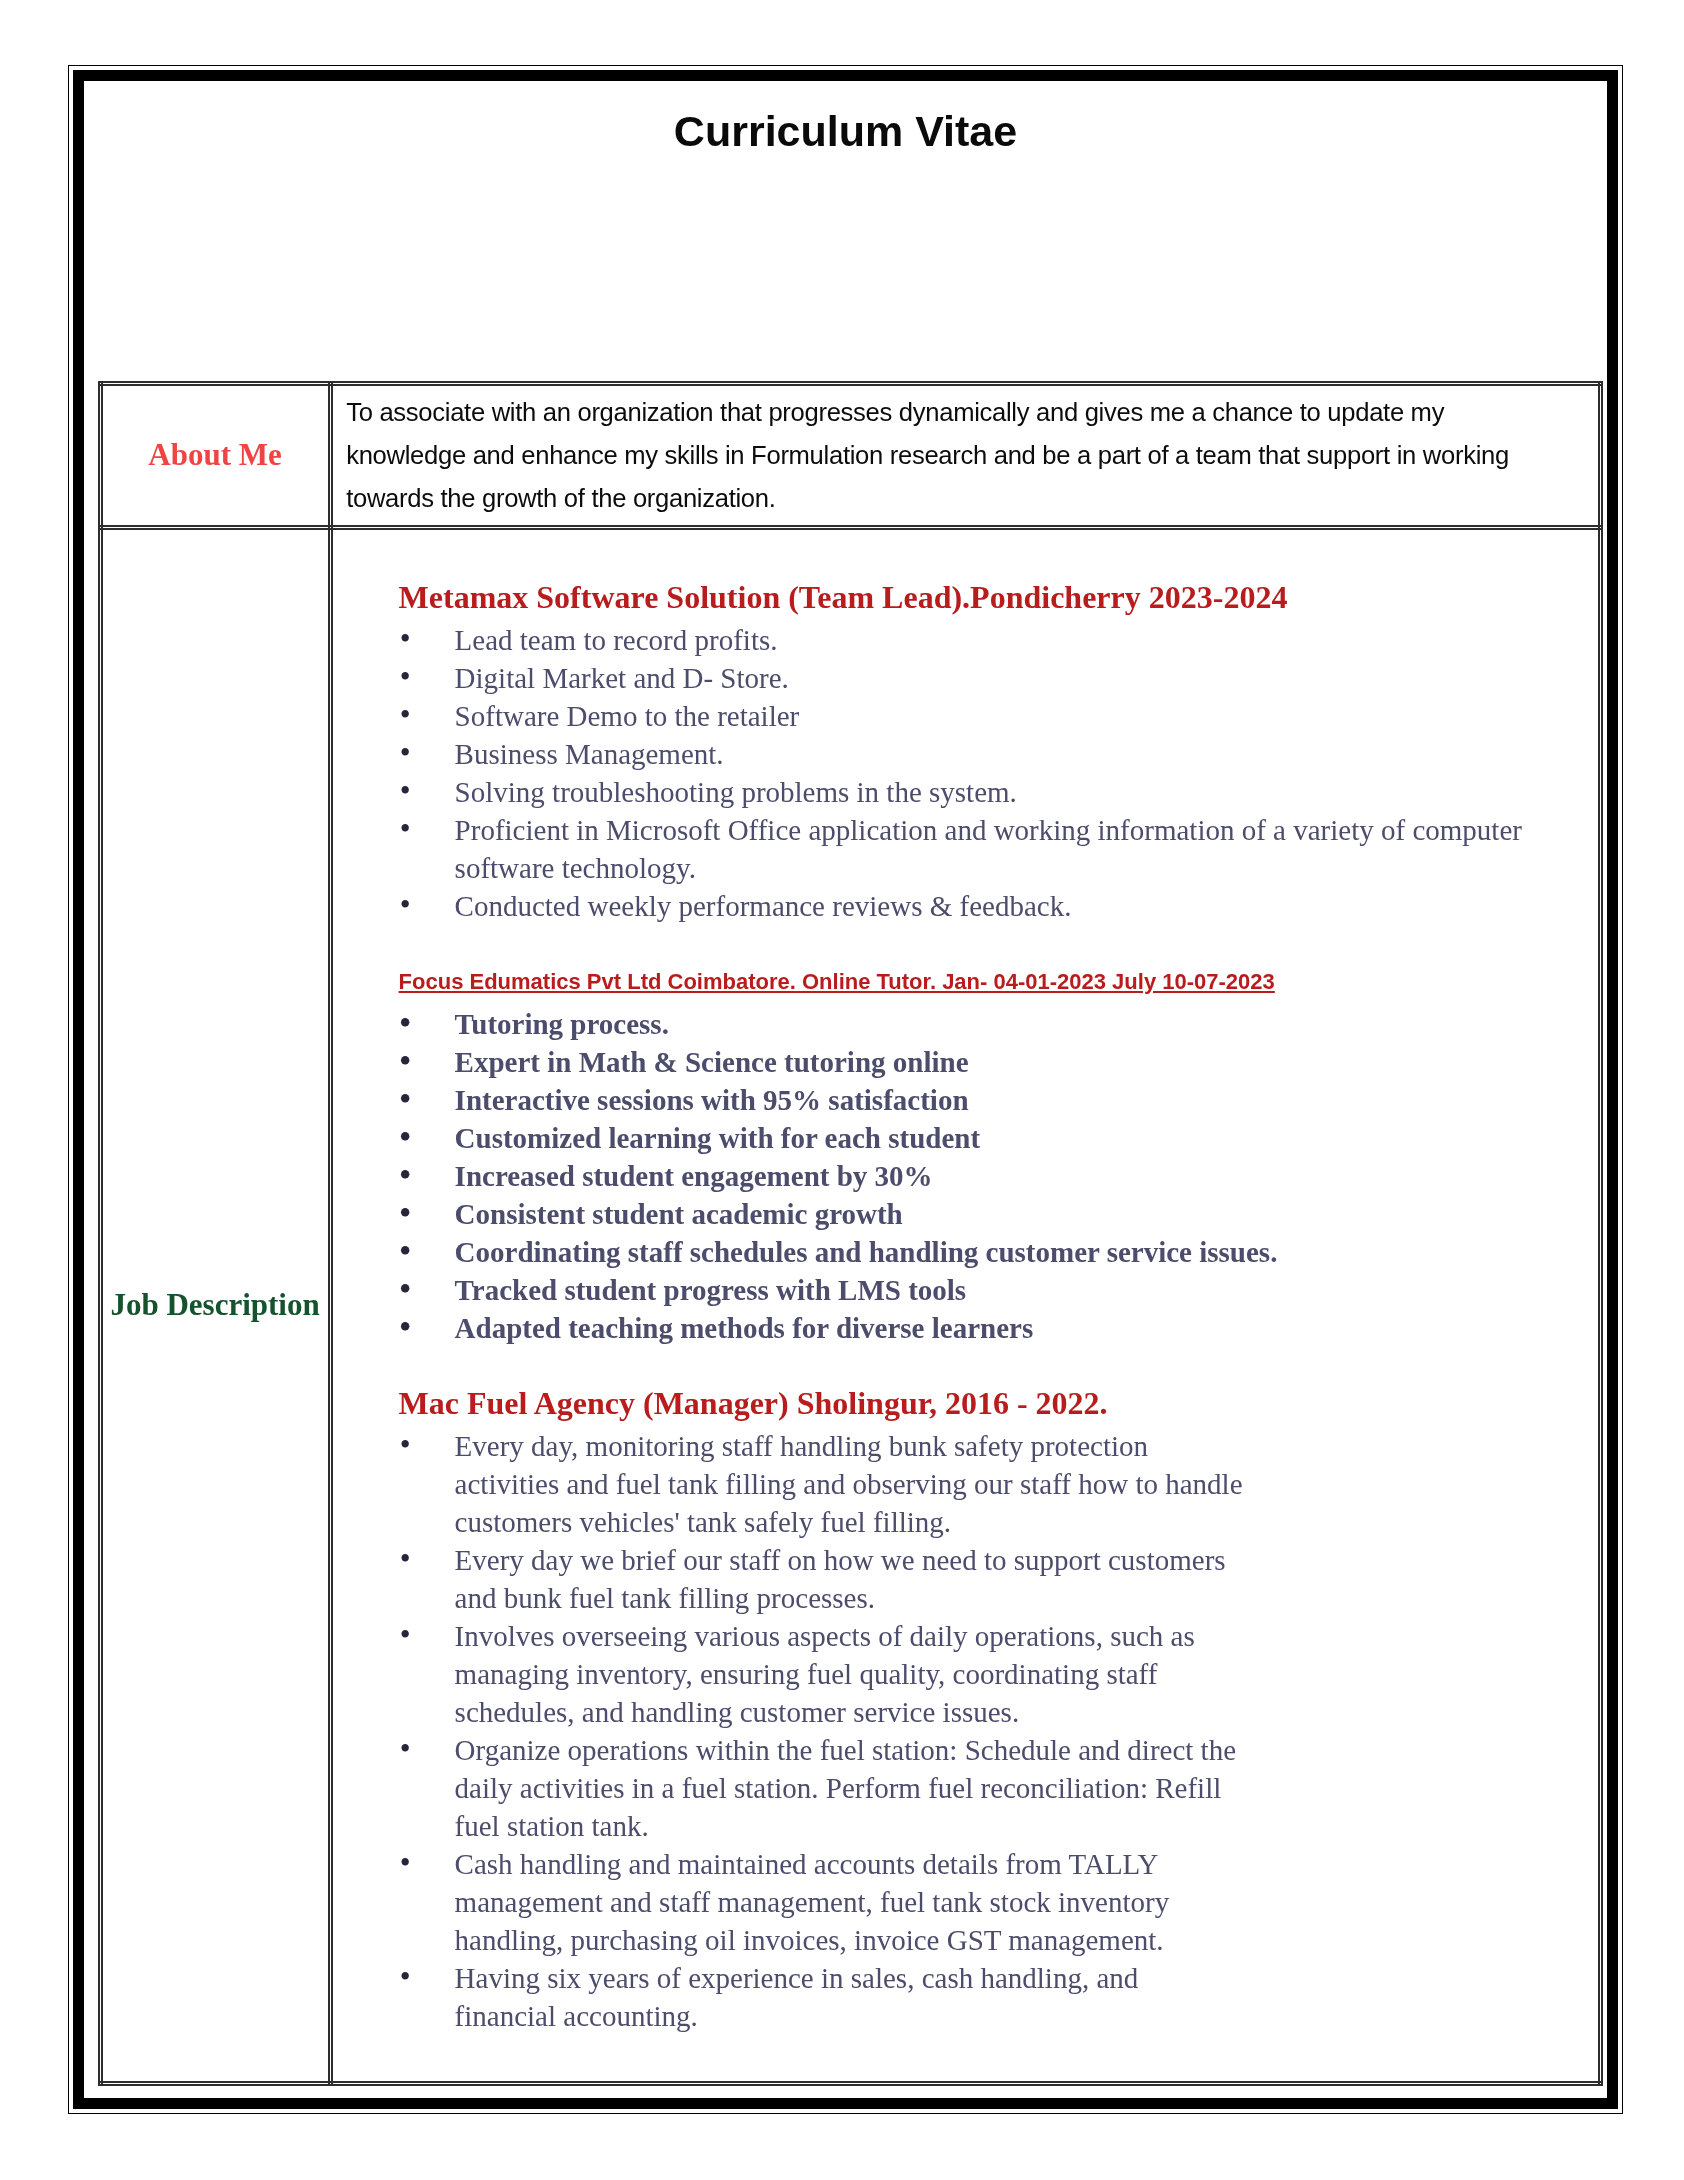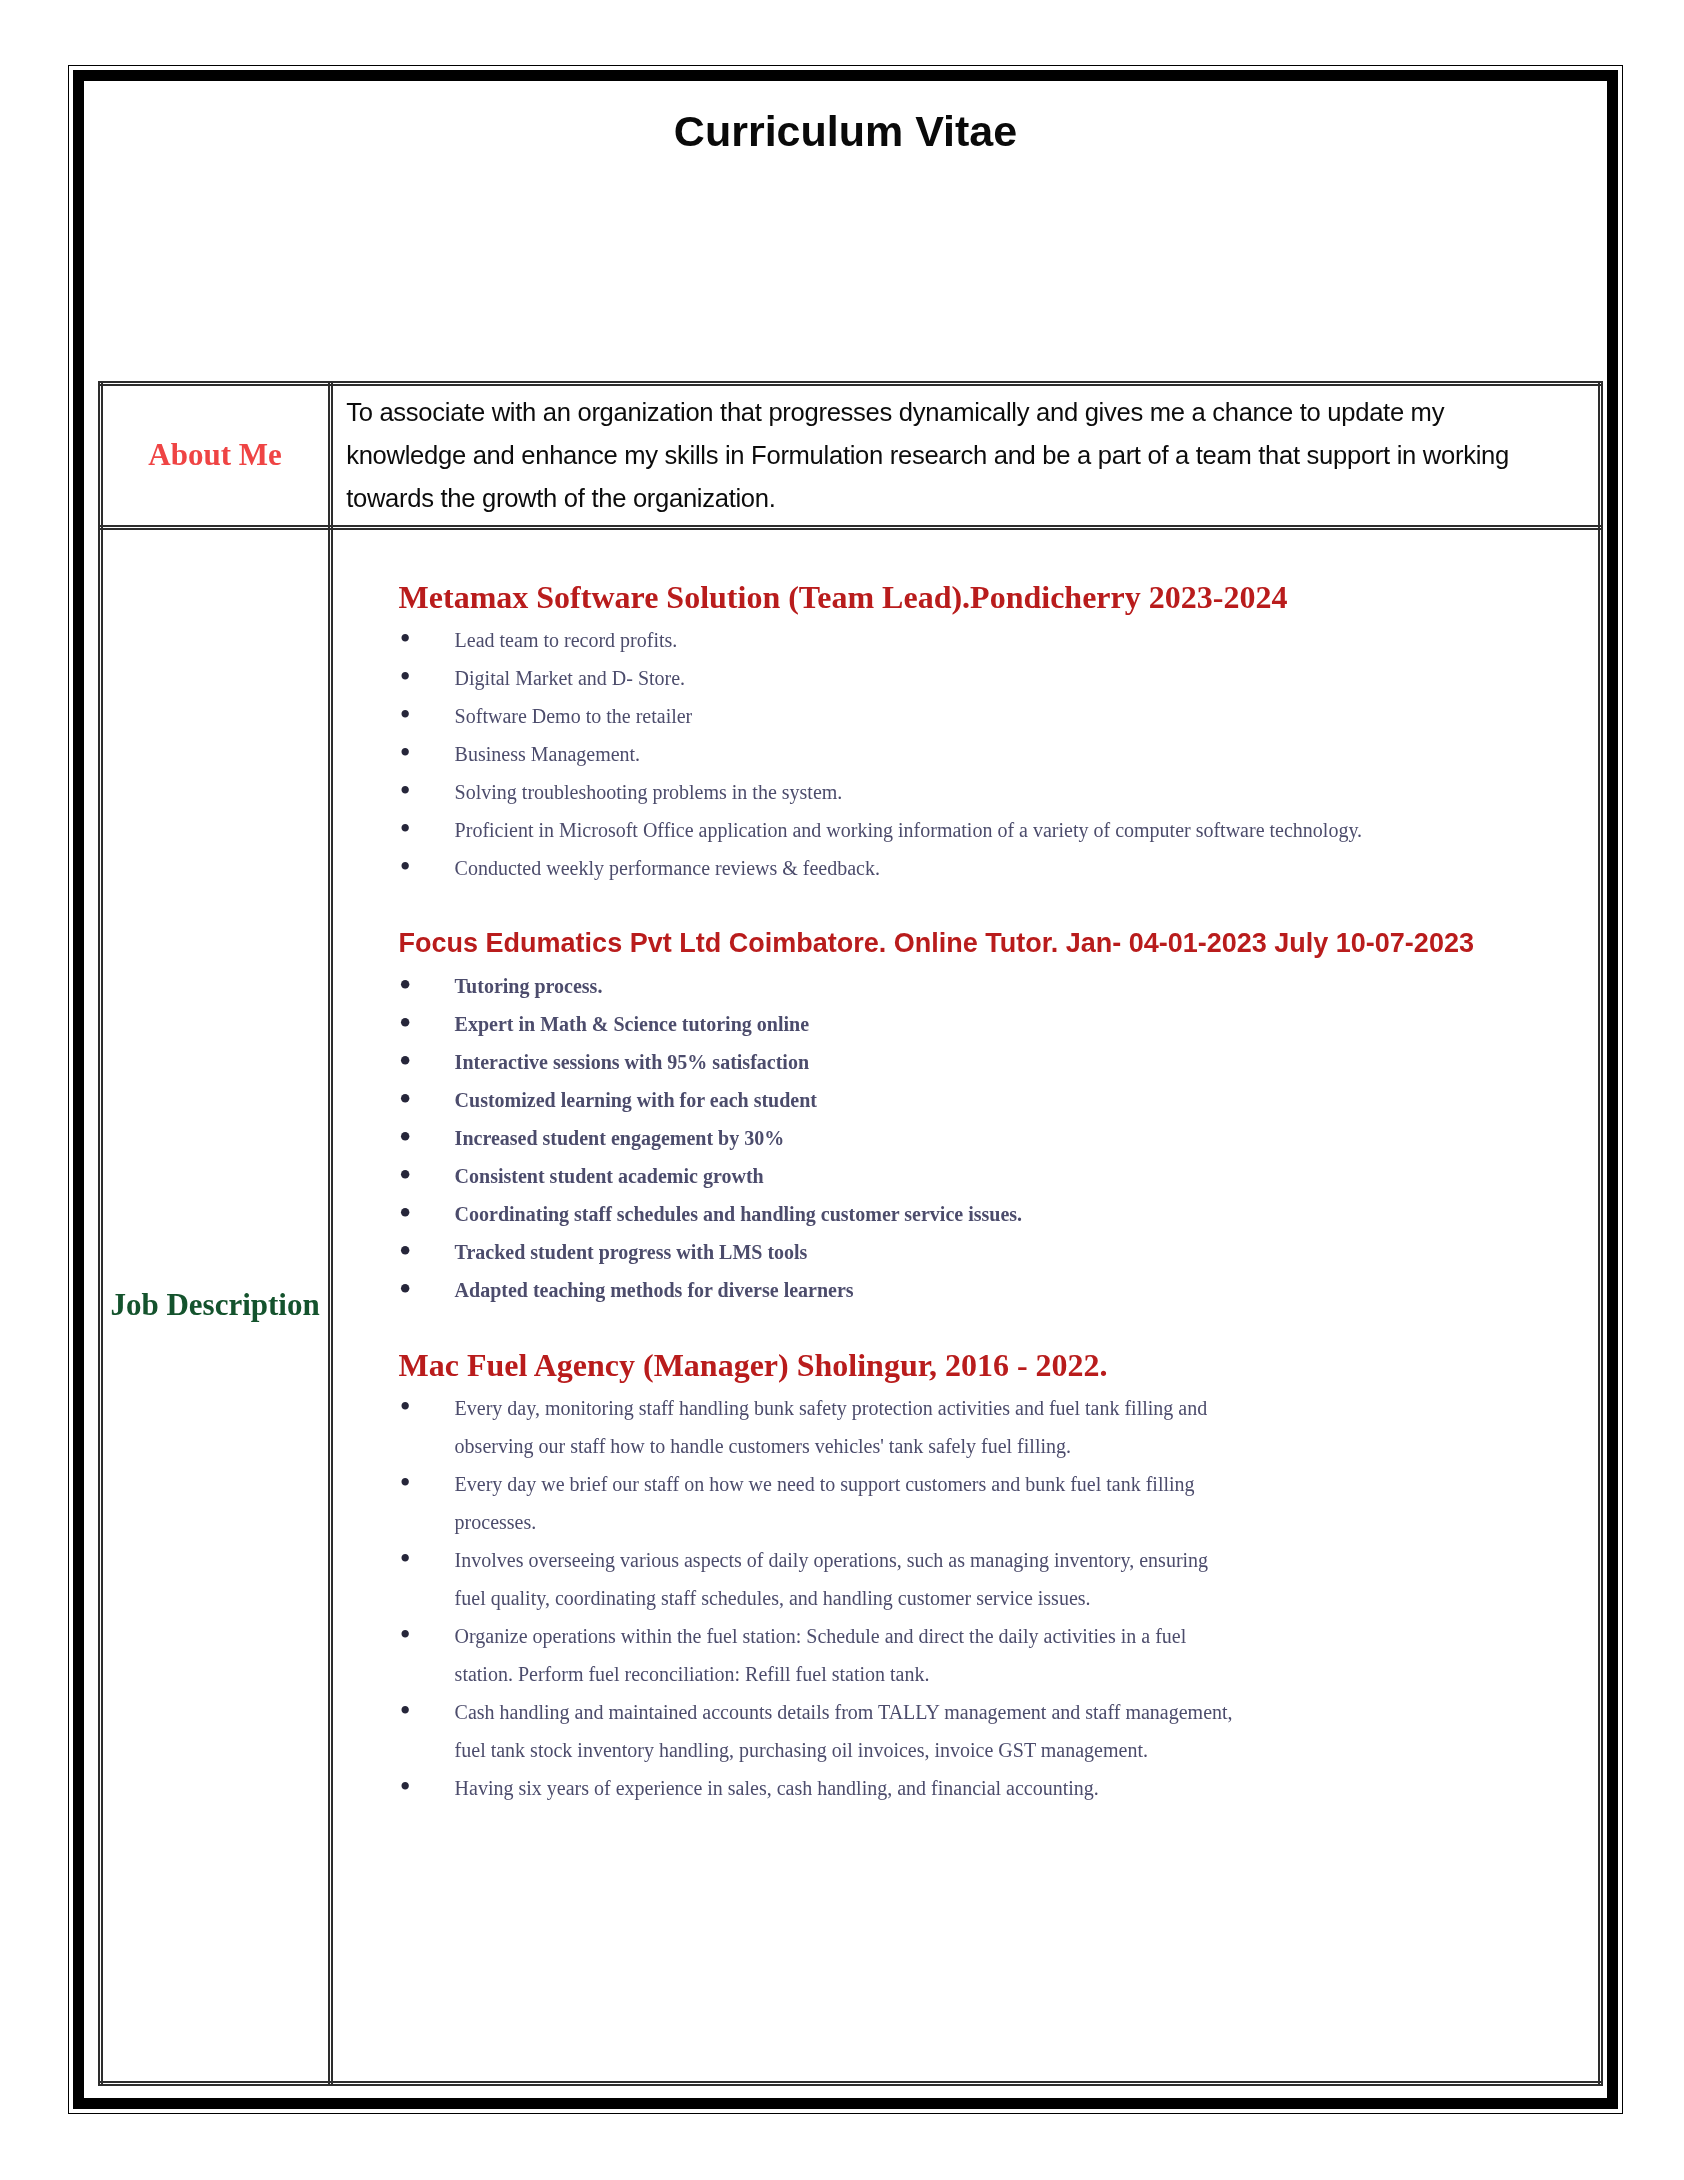--- a/index.html
+++ b/index.html
@@ -94,33 +94,34 @@
     font-weight: 700;
     color: #b91c1c;
   }
   .section h3.h-serif {
     font-family: "Liberation Serif", serif;
     font-size: 32px;
     line-height: 39px;
   }
   .section h3.h-sans {
     font-family: "Liberation Sans", sans-serif;
-    font-size: 27px;
+    font-size: 22px;
     line-height: 39px;
+    text-decoration: underline;
   }
   .section ul {
     list-style: none;
     margin: 0;
     padding: 0;
   }
   .section li {
     position: relative;
     padding-left: 60px;
     font-family: "Liberation Serif", serif;
-    font-size: 20px;
+    font-size: 29px;
     line-height: 38px;
     color: #4c4c6c;
   }
   .section li::before {
     content: "\2022";
     position: absolute;
     left: 5.1px;
     top: -0.9px;
     font-size: 31px;
     color: #26263a;

